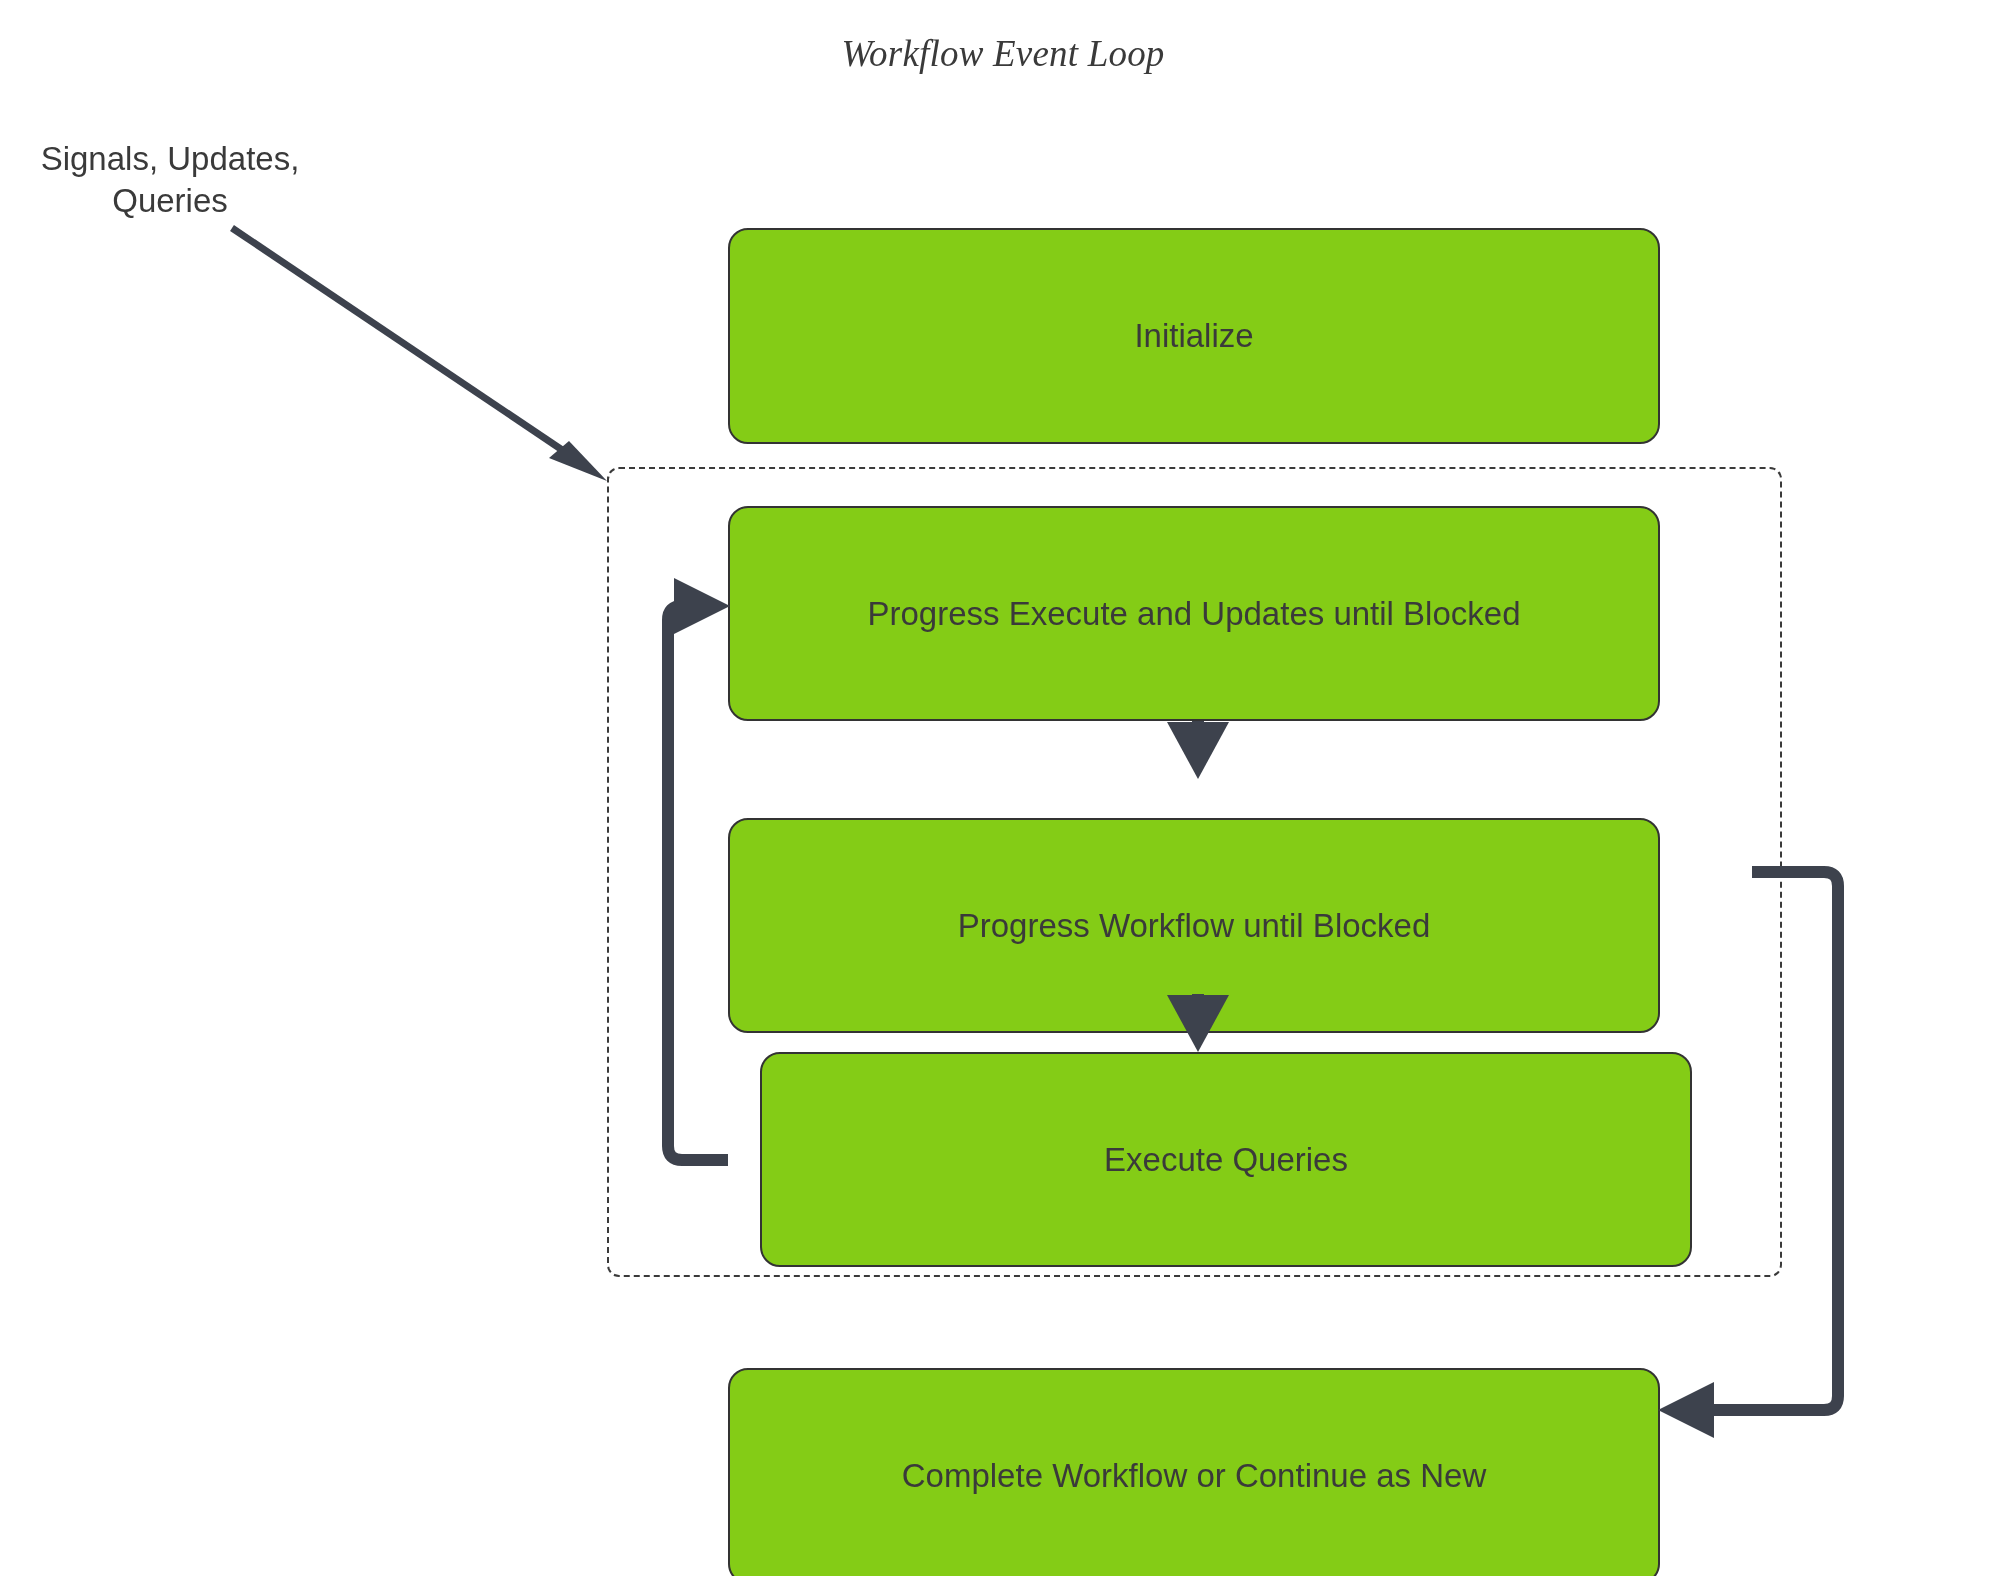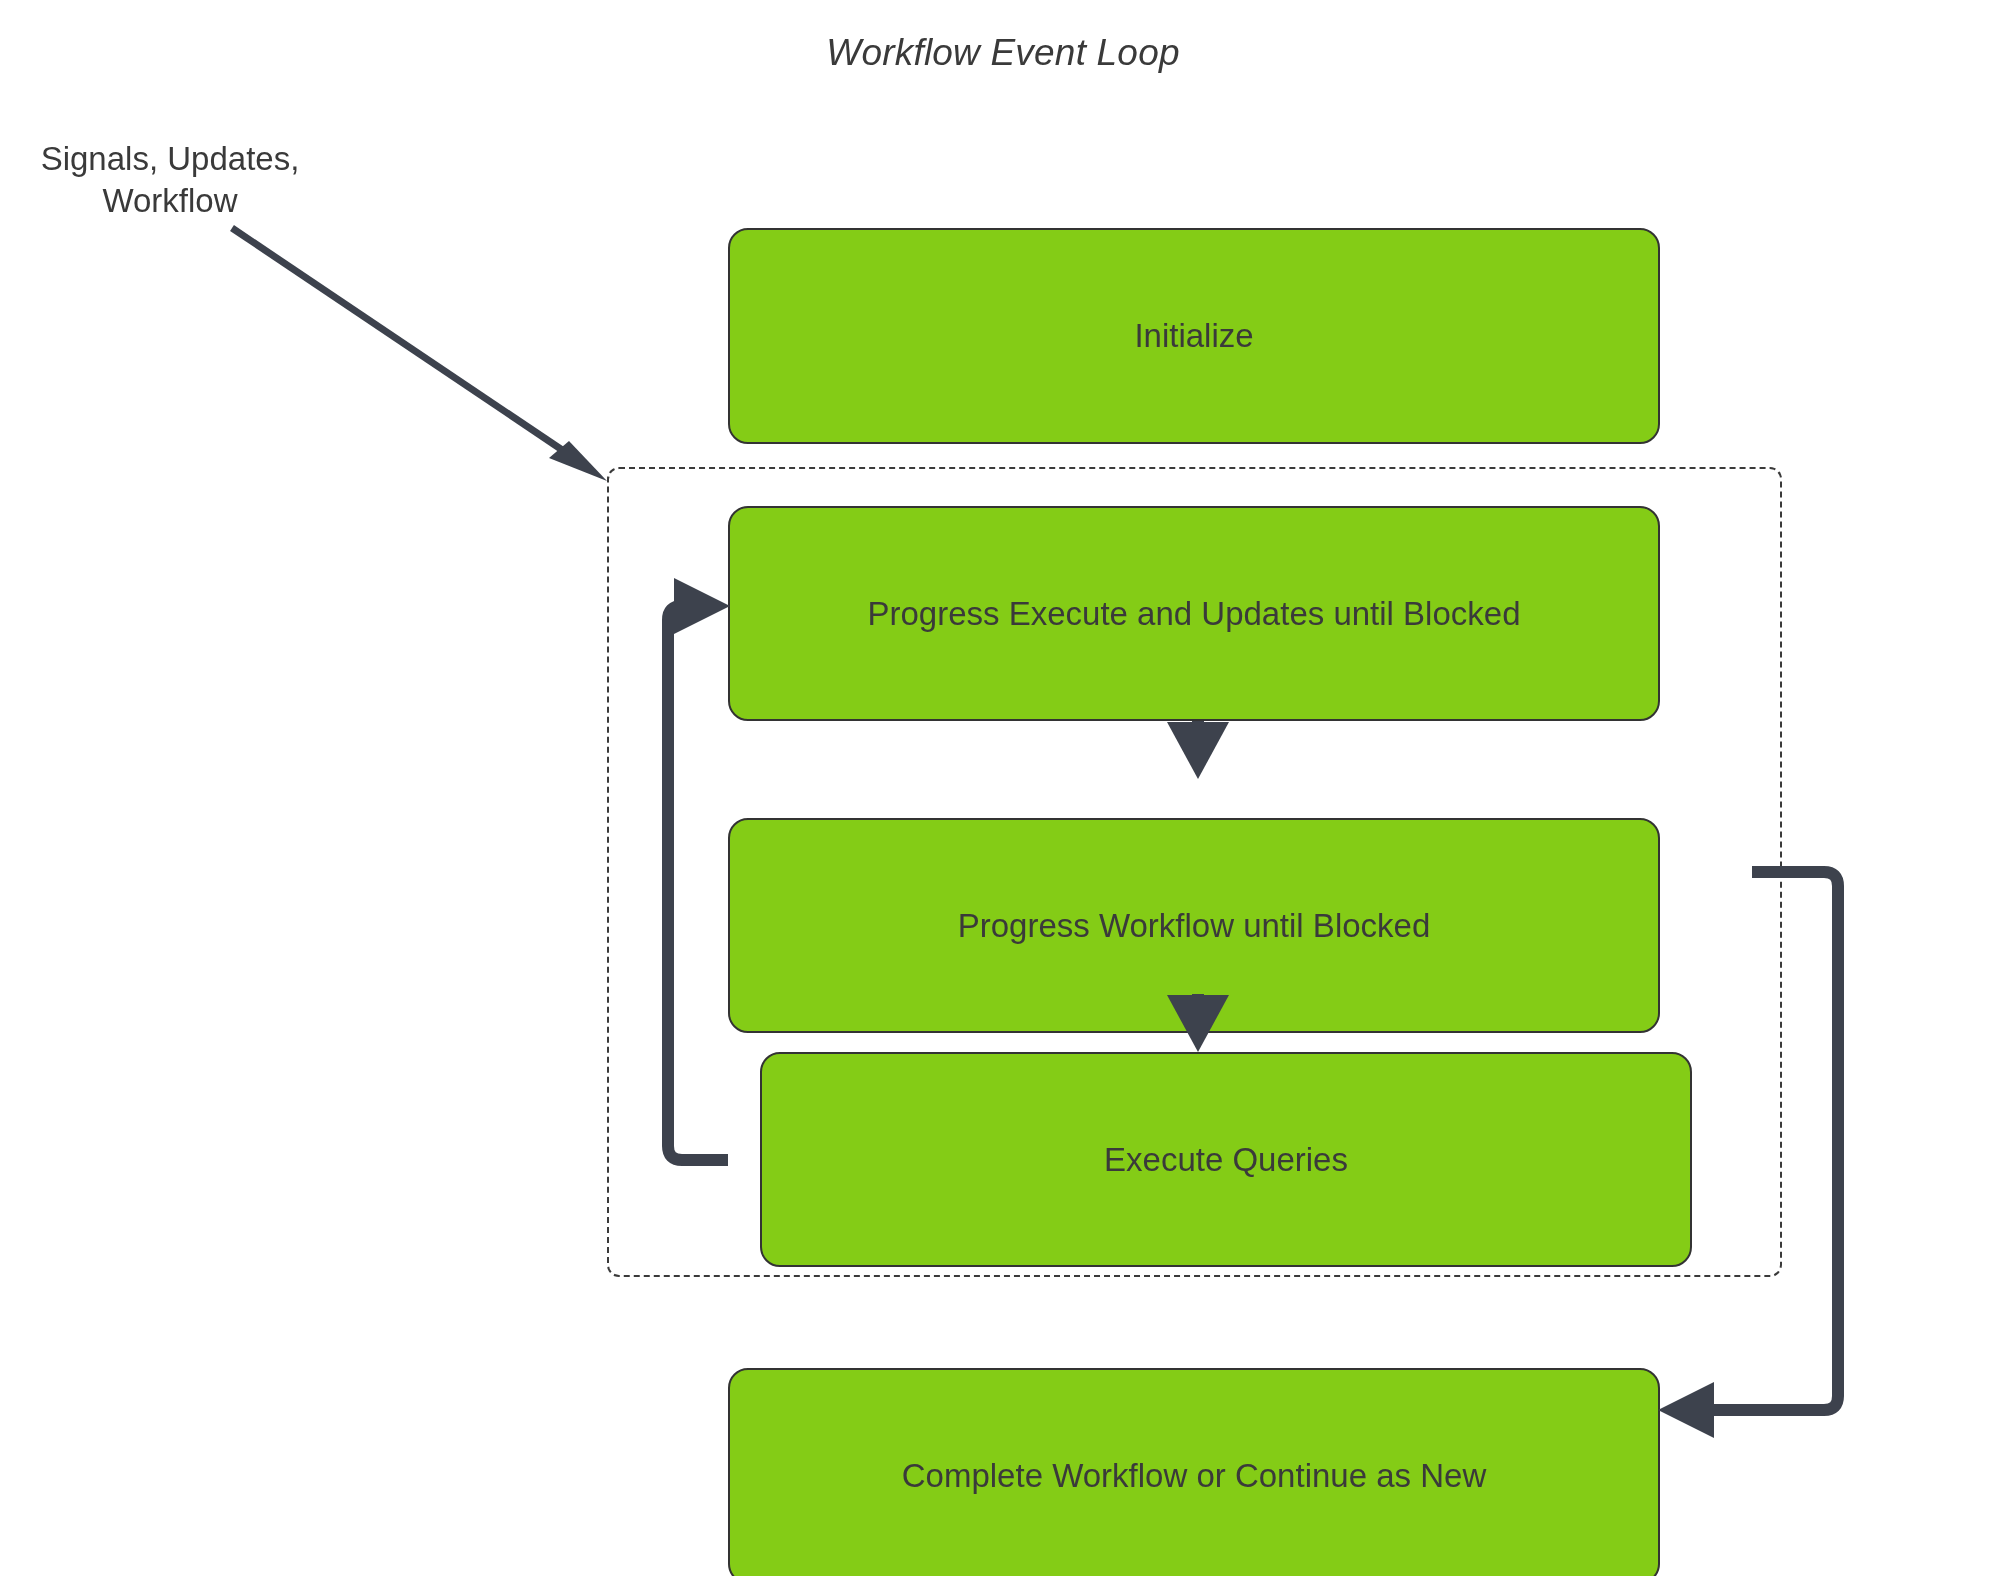--- a/index.html
+++ b/index.html
@@ -29,20 +29,21 @@
   .diagram-title {
     position: absolute;
     left: 0;
     top: 32px;
     width: 2006px;
     text-align: center;
     font-style: italic;
     font-size: 37px;
     color: #3a3a3a;
     letter-spacing: 0.2px;
+    font-family: Liberation Serif, serif;
   }
   .edge-label {
     position: absolute;
     left: 20px;
     top: 138px;
     width: 300px;
     text-align: center;
     font-size: 33px;
     line-height: 42px;
     color: #3a3a3a;
@@ -80,21 +81,21 @@
   #loop-region { left: 607px; top: 467px; width: 1175px; height: 810px; }
 </style>
 </head>
 <body>
 
 <div id="canvas">
 
   <div class="diagram-title">Workflow Event Loop</div>
 
   <div class="edge-label">Signals, Updates,
-Workflow</div>
+Queries</div>
 
   <div class="loop-group" id="loop-region"></div>
 
   <div class="node" id="node-initialize">
     <span class="node-label">Initialize</span>
   </div>
 
   <div class="node" id="node-progress-signals">
     <span class="node-label">Progress Execute and Updates until Blocked</span>
   </div>

